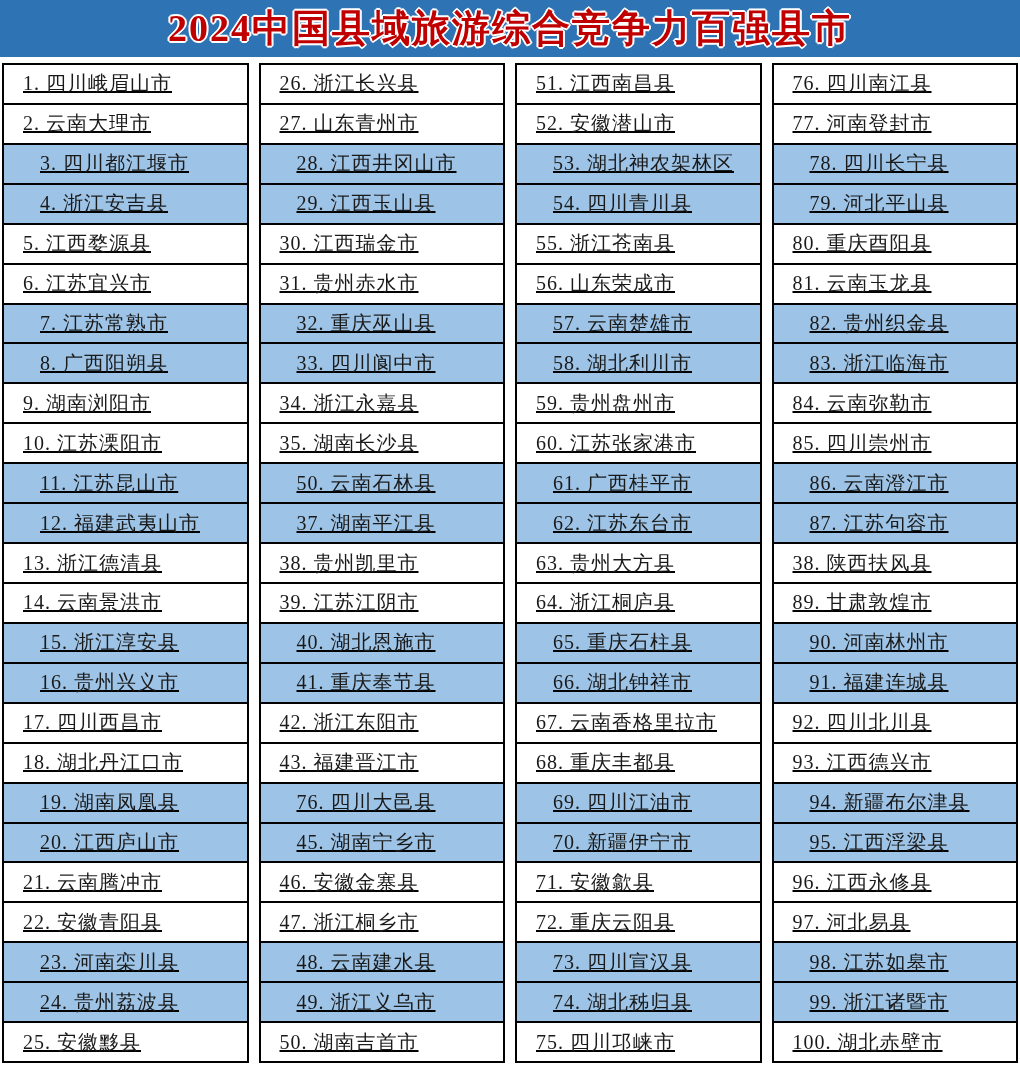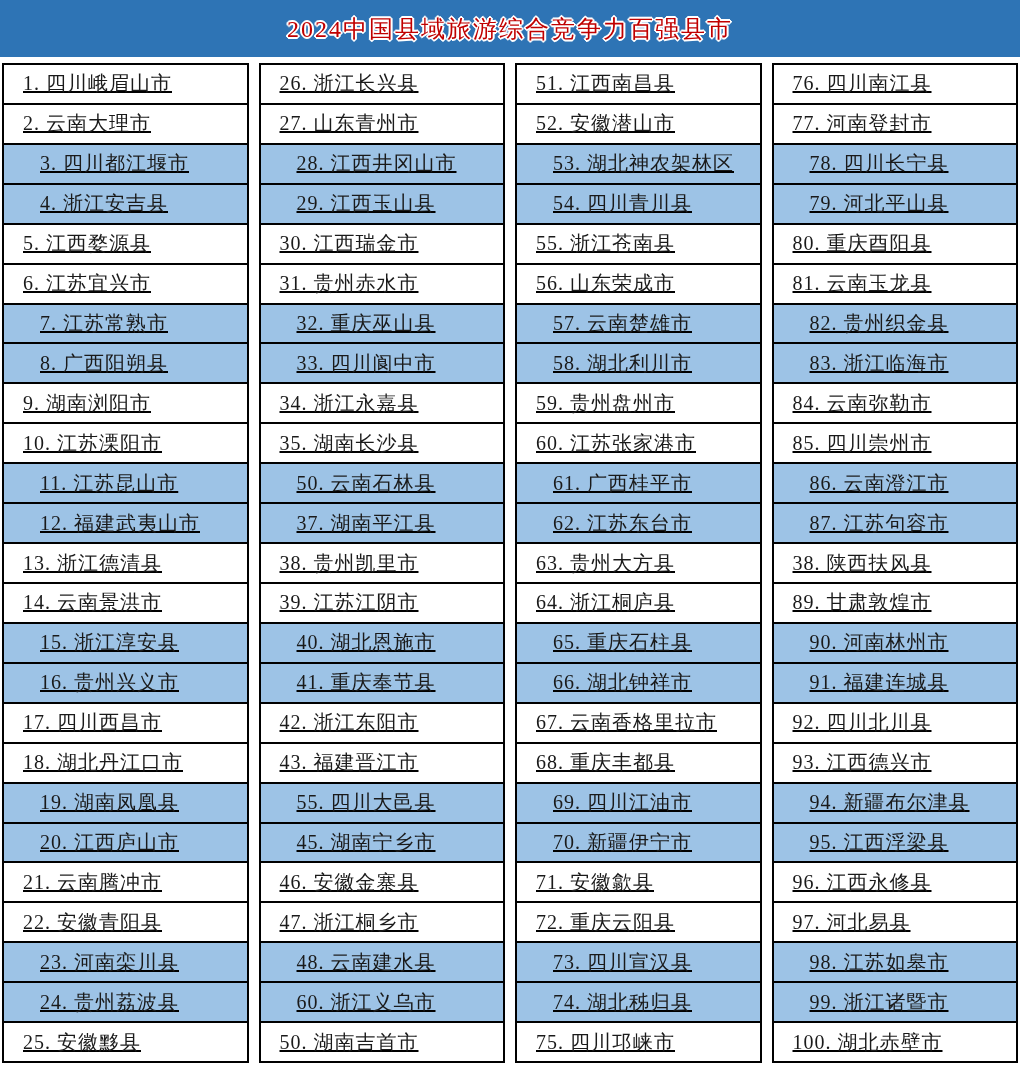--- a/index.html
+++ b/index.html
@@ -17,22 +17,22 @@
   .banner {
     position: absolute;
     top: 0; left: 0; right: 0;
     height: 57px;
     background: var(--header-bg, #2e74b5);
     display: flex;
     align-items: center;
     justify-content: center;
   }
   .banner .title {
-    font-size: 24px;
-    font-weight: normal;
+    font-size: 38px;
+    font-weight: bold;
     letter-spacing: 2px;
     color: var(--title-color, #c00000);
     text-shadow:
       -1px -1px 0 #fff, 0 -1px 0 #fff, 1px -1px 0 #fff,
       -1px  0   0 #fff, 1px  0   0 #fff,
       -1px  1px 0 #fff, 0  1px 0 #fff, 1px 1px 0 #fff,
       -2px  0   0 #fff, 2px  0   0 #fff, 0 -2px 0 #fff, 0 2px 0 #fff;
     white-space: nowrap;
   }
   .columns {
@@ -205,36 +205,36 @@
       <div class="row hl">
         <span class="entry">41. 重庆奉节县</span>
       </div>
       <div class="row">
         <span class="entry">42. 浙江东阳市</span>
       </div>
       <div class="row">
         <span class="entry">43. 福建晋江市</span>
       </div>
       <div class="row hl">
-        <span class="entry">55. 四川大邑县</span>
+        <span class="entry">76. 四川大邑县</span>
       </div>
       <div class="row hl">
         <span class="entry">45. 湖南宁乡市</span>
       </div>
       <div class="row">
         <span class="entry">46. 安徽金寨县</span>
       </div>
       <div class="row">
         <span class="entry">47. 浙江桐乡市</span>
       </div>
       <div class="row hl">
         <span class="entry">48. 云南建水县</span>
       </div>
       <div class="row hl">
-        <span class="entry">60. 浙江义乌市</span>
+        <span class="entry">49. 浙江义乌市</span>
       </div>
       <div class="row">
         <span class="entry">50. 湖南吉首市</span>
       </div>
     </div>
     <div class="col">
       <div class="row">
         <span class="entry">51. 江西南昌县</span>
       </div>
       <div class="row">

